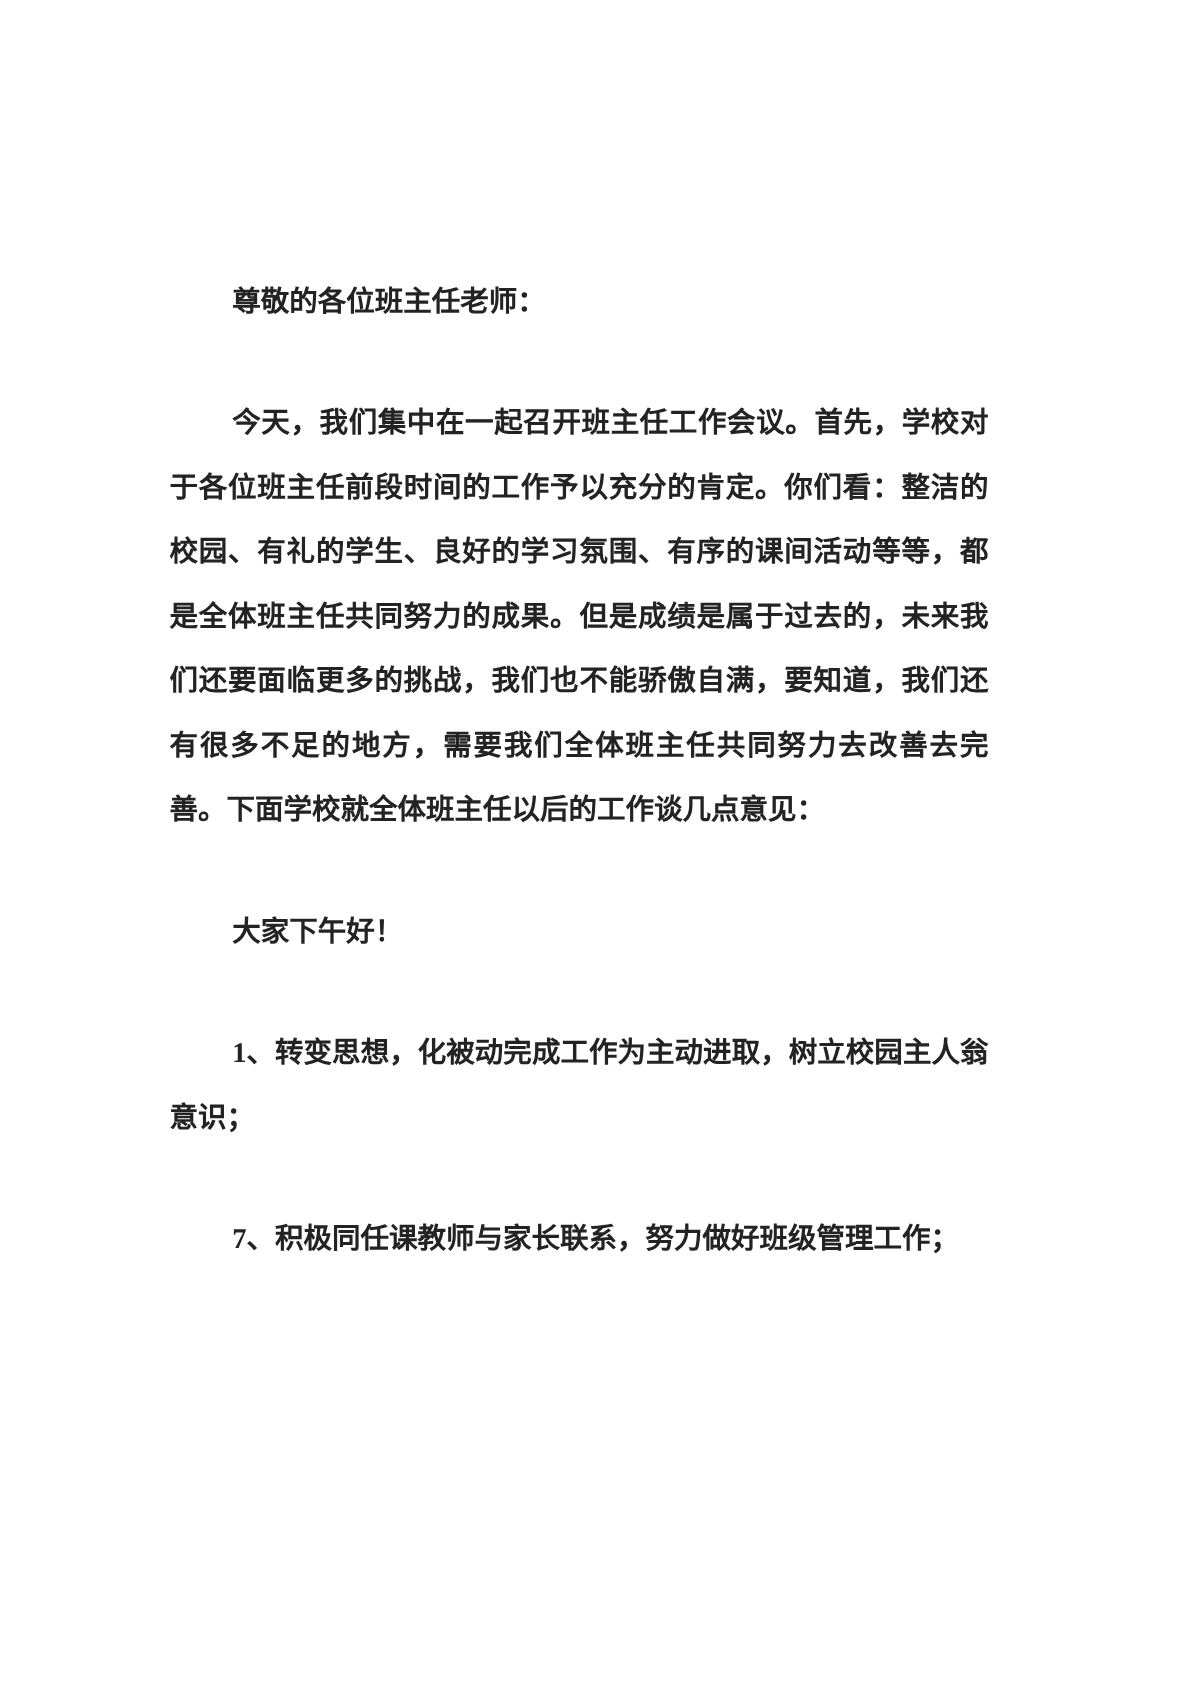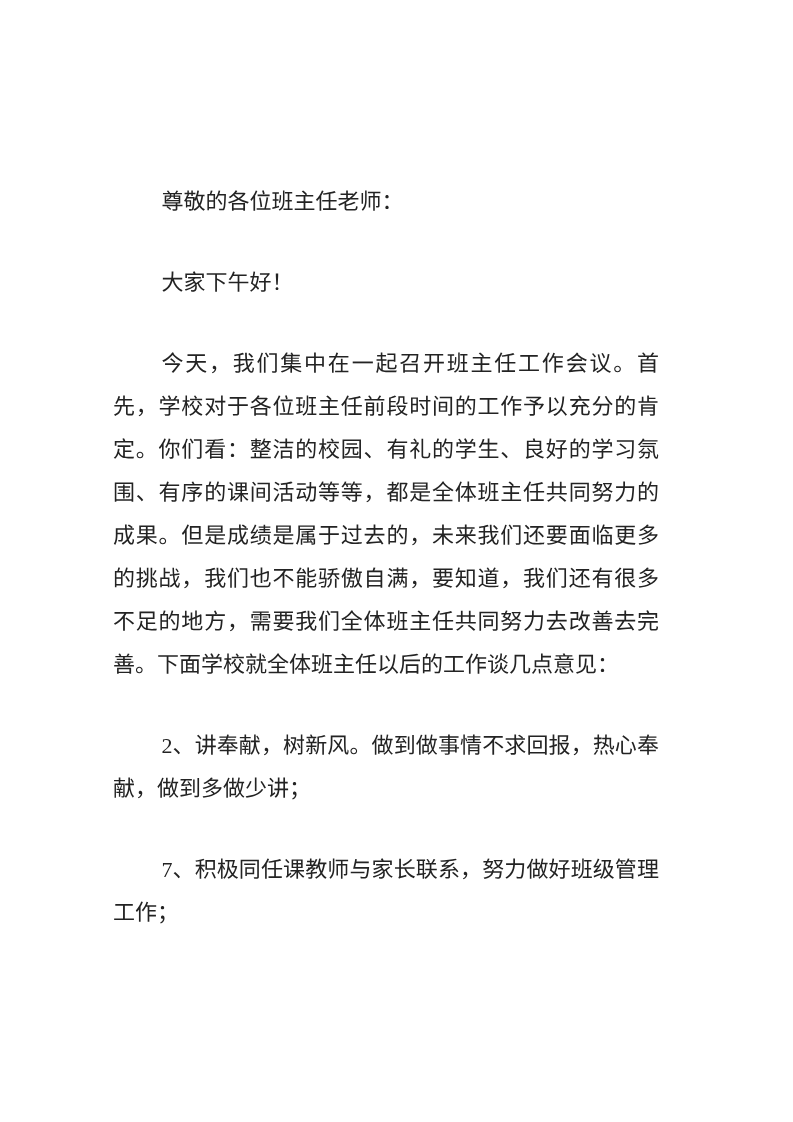--- a/index.html
+++ b/index.html
@@ -16,32 +16,33 @@
     font-family: "Liberation Serif", "DejaVu Serif", serif;
   }
   .content {
     position: absolute;
     left: 113px;
     top: 180px;
     width: 546px;
   }
   .content p.doc-par {
     margin: 0 0 38px 0;
-    font-size: 22px;
+    font-size: 19px;
     line-height: 43px;
     color: #232323;
     text-indent: 2.2em;
     text-align: justify;
     word-break: break-all;
+    font-weight: bold;
   }
 </style>
 </head>
 <body>
 
 <div class="page">
   <div class="content">
     <p class="doc-par">尊敬的各位班主任老师：</p>
+    <p class="doc-par">今天，我们集中在一起召开班主任工作会议。首先，学校对于各位班主任前段时间的工作予以充分的肯定。你们看：整洁的校园、有礼的学生、良好的学习氛围、有序的课间活动等等，都是全体班主任共同努力的成果。但是成绩是属于过去的，未来我们还要面临更多的挑战，我们也不能骄傲自满，要知道，我们还有很多不足的地方，需要我们全体班主任共同努力去改善去完善。下面学校就全体班主任以后的工作谈几点意见：</p>
     <p class="doc-par">大家下午好！</p>
-    <p class="doc-par">今天，我们集中在一起召开班主任工作会议。首先，学校对于各位班主任前段时间的工作予以充分的肯定。你们看：整洁的校园、有礼的学生、良好的学习氛围、有序的课间活动等等，都是全体班主任共同努力的成果。但是成绩是属于过去的，未来我们还要面临更多的挑战，我们也不能骄傲自满，要知道，我们还有很多不足的地方，需要我们全体班主任共同努力去改善去完善。下面学校就全体班主任以后的工作谈几点意见：</p>
-    <p class="doc-par">2、讲奉献，树新风。做到做事情不求回报，热心奉献，做到多做少讲；</p>
+    <p class="doc-par">1、转变思想，化被动完成工作为主动进取，树立校园主人翁意识；</p>
     <p class="doc-par">7、积极同任课教师与家长联系，努力做好班级管理工作；</p>
   </div>
 </div>
 
 </body></html>

